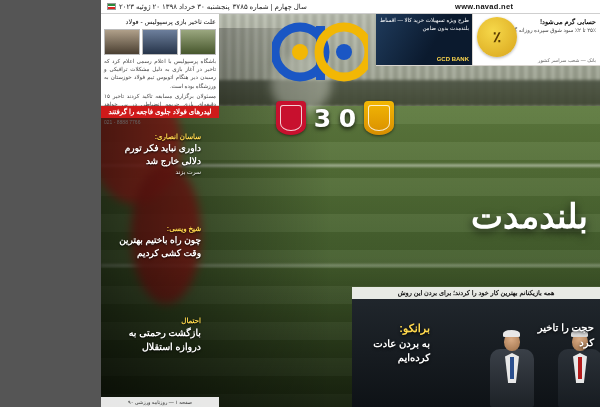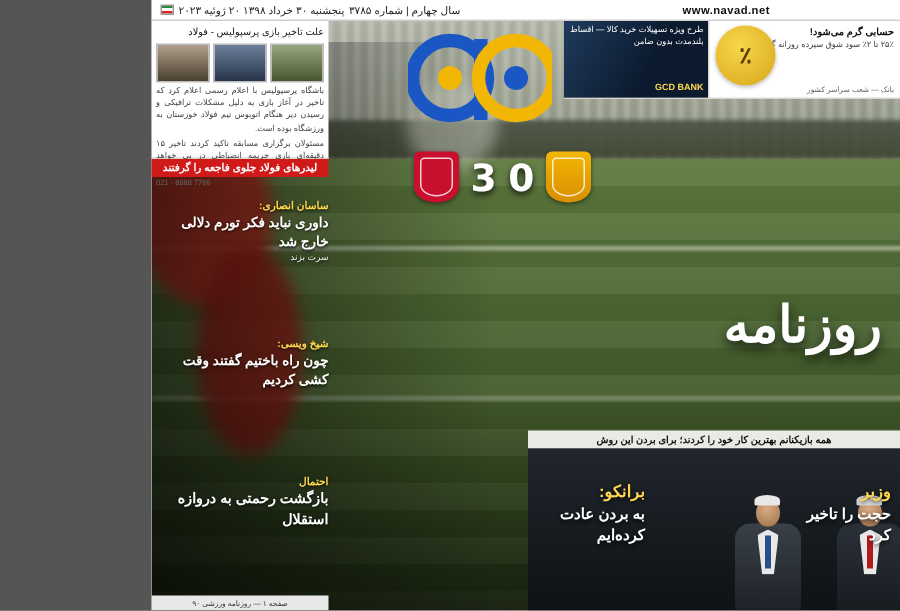--- a/index.html
+++ b/index.html
@@ -176,21 +176,21 @@
     align-items: center;
     justify-content: center;
     direction: rtl;
   }
 
   .left-item {
     position: absolute;
     left: 0; width: 118px;
     direction: rtl;
     box-sizing: border-box;
-    padding: 3px 0;
+    padding: 3px 18px;
   }
   .left-item .headline {
     color: #ffffff;
     font-weight: bold;
     line-height: 1.45;
     text-shadow: 0 1px 2px rgba(0,0,0,.75);
   }
   .left-item .kicker {
     color: #ffd84d;
     font-weight: bold;
@@ -538,21 +538,21 @@
     <div class="red-strip">لیدرهای فولاد جلوی فاجعه را گرفتند</div>
 
     <div class="left-item" style="top:116px;">
       <div class="kicker">ساسان انصاری:</div>
       <div class="headline" style="font-size:9px;">داوری نباید فکر تورم دلالی خارج شد</div>
       <div class="sub">سرت بزند</div>
     </div>
 
     <div class="left-item" style="top:208px;">
       <div class="kicker">شیخ ویسی:</div>
-      <div class="headline" style="font-size:9px;">چون راه باختیم گفتند وقت کشی کردیم</div>
+      <div class="headline" style="font-size:9px;">چون راه باختیم بهترین وقت کشی کردیم</div>
     </div>
 
     <div class="left-item" style="top:300px;">
       <div class="kicker">احتمال</div>
       <div class="headline" style="font-size:9.5px;">بازگشت رحمتی به دروازه استقلال</div>
     </div>
   </div>
 
   <div class="footer-strip">صفحه ۱ — روزنامه ورزشی ۹۰</div>
 
@@ -583,21 +583,21 @@
     <div class="crest perspolis">
         <span class="inner"></span>
       </div>
     <div class="score-num">3</div>
     <div class="score-num">0</div>
     <div class="crest foolad">
         <span class="inner"></span>
       </div>
   </div>
 
-  <div class="big-sub">روزنامه</div>
+  <div class="big-sub">بلندمدت</div>
 
   <div class="bottom-panel">
     <div class="bp-strip">همه بازیکنانم بهترین کار خود را کردند؛ برای بردن این روش</div>
     <div class="bp-photo">
 
       <div class="coach" style="right:42px;">
         <div class="c-body" style="left:0; bottom:0;"></div>
         <div class="c-shirt" style="left:15px; bottom:24px;"></div>
         <div class="c-tie" style="left:20px; bottom:28px;"></div>
         <div class="c-head" style="left:14px; bottom:56px;"></div>
@@ -606,21 +606,20 @@
 
       <div class="coach" style="right:110px;">
         <div class="c-body" style="left:0; bottom:0; background:linear-gradient(#3a4048,#1d2227);"></div>
         <div class="c-shirt" style="left:15px; bottom:24px;"></div>
         <div class="c-tie" style="left:20px; bottom:28px; background:#2b4f8e;"></div>
         <div class="c-head" style="left:14px; bottom:56px;"></div>
         <div class="c-hair" style="left:13px; bottom:70px; background:#e8e8e8;"></div>
       </div>
 
       <div class="bp-text" style="right:6px; top:22px; width:66px;">
-        <div class="bp-line accent" style="font-size:11px;">وزیر</div>
         <div class="bp-line" style="font-size:10px;">حجت را تاخیر کرد</div>
       </div>
 
       <div class="bp-text" style="left:6px; top:22px; width:72px; text-align:right;">
         <div class="bp-line accent" style="font-size:11px;">برانکو:</div>
         <div class="bp-line" style="font-size:10px;">به بردن عادت کرده‌ایم</div>
       </div>
     </div>
   </div>
 

